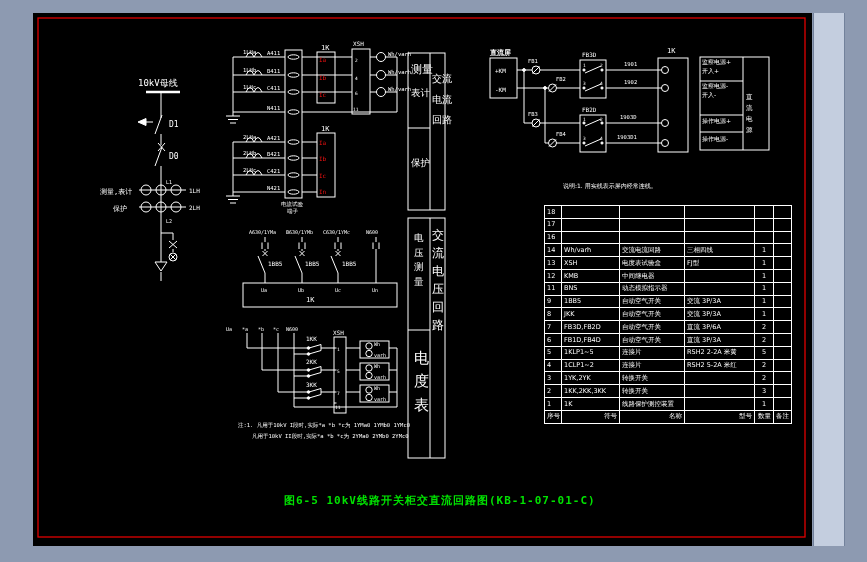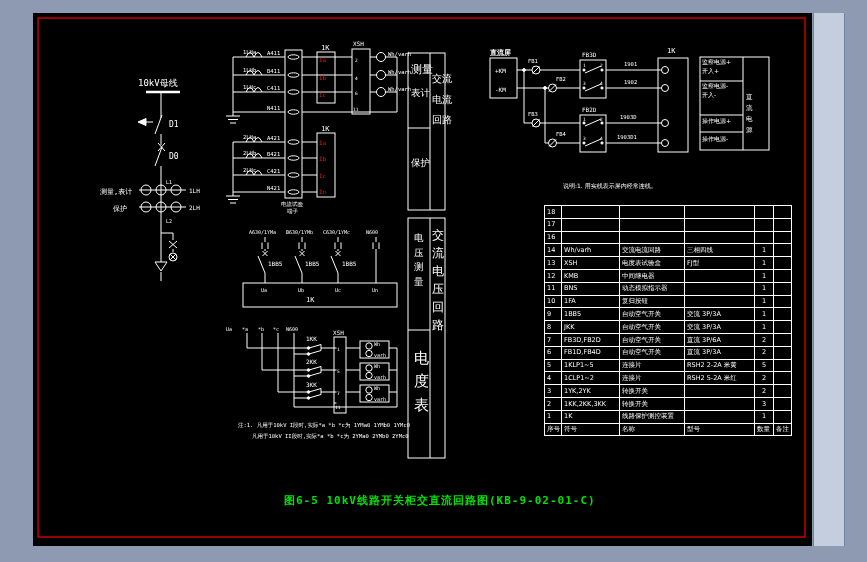--- a/index.html
+++ b/index.html
@@ -12,21 +12,21 @@
   .t{position:absolute;color:#fff;white-space:nowrap;line-height:1.05}
   .vl{position:absolute;color:#fff;word-break:break-all;line-height:1.55}
   #title{position:absolute;left:284px;top:493px;color:#00e100;font-weight:bold;
          font-family:"DejaVu Sans Mono","DejaVu Sans",monospace;
          letter-spacing:1px;font-size:11px;white-space:nowrap}
   #note{left:563px;top:183px;font-size:6px}
   #devtable{position:absolute;left:544px;top:205px;width:247px;border-collapse:collapse;
             table-layout:fixed;color:#fff;font-size:6.5px;line-height:1}
   #devtable td{border:1px solid #fff;height:12.8px;padding:0 2px;overflow:hidden;white-space:nowrap}
   #devtable td:nth-child(5){text-align:center}
-  #devtable td.th{text-align:left}
+  #devtable td.th{text-align:right}
   #vscroll{position:absolute;left:813px;top:13px;width:32px;height:533px;background:#c4cedf;
            border-left:1px solid #72819b;border-right:1px solid #72819b}
 </style>
 </head>
 <body>
 
 <div id="stage">
   <div id="blackcv"></div>
 
   <svg id="schem" width="867" height="562" viewBox="0 0 867 562">
@@ -340,28 +340,20 @@
         </tr>
         <tr>
           <td>11</td>
           <td>BNS</td>
           <td>动态模拟指示器</td>
           <td></td>
           <td>1</td>
           <td></td>
         </tr>
         <tr>
-          <td>10</td>
-          <td>1FA</td>
-          <td>复归按钮</td>
-          <td></td>
-          <td>1</td>
-          <td></td>
-        </tr>
-        <tr>
           <td>9</td>
           <td>1BB5</td>
           <td>自动空气开关</td>
           <td>交流 3P/3A</td>
           <td>1</td>
           <td></td>
         </tr>
         <tr>
           <td>8</td>
           <td>JKK</td>
@@ -430,16 +422,16 @@
           <td class="th">序号</td>
           <td class="th">符号</td>
           <td class="th">名称</td>
           <td class="th">型号</td>
           <td class="th">数量</td>
           <td class="th">备注</td>
         </tr>
       </tbody>
   </table>
 
-  <div id="title">图6-5 10kV线路开关柜交直流回路图(KB-9-02-01-C)</div>
+  <div id="title">图6-5 10kV线路开关柜交直流回路图(KB-1-07-01-C)</div>
 
   <div id="vscroll"></div>
 </div>
 
 </body></html>

